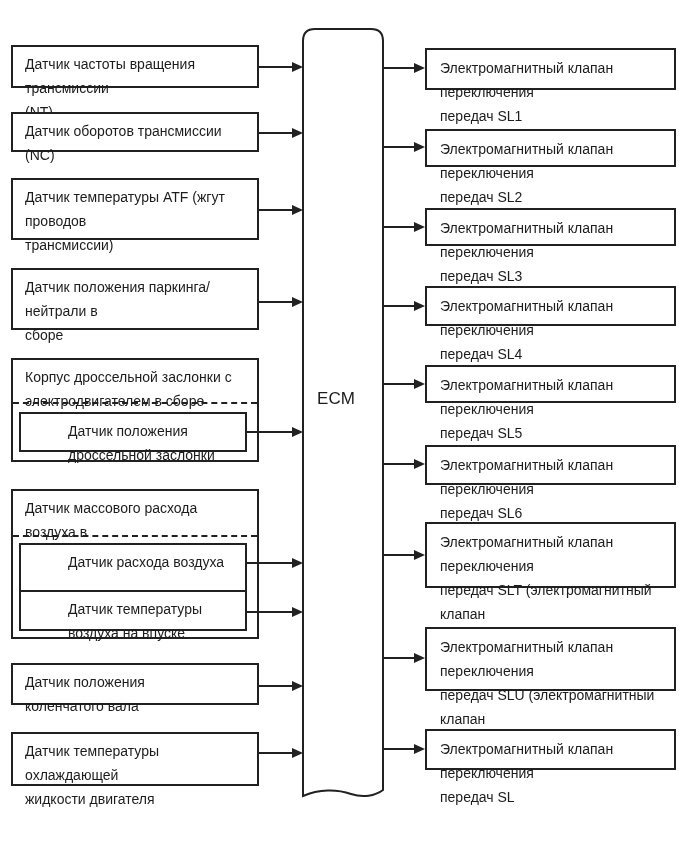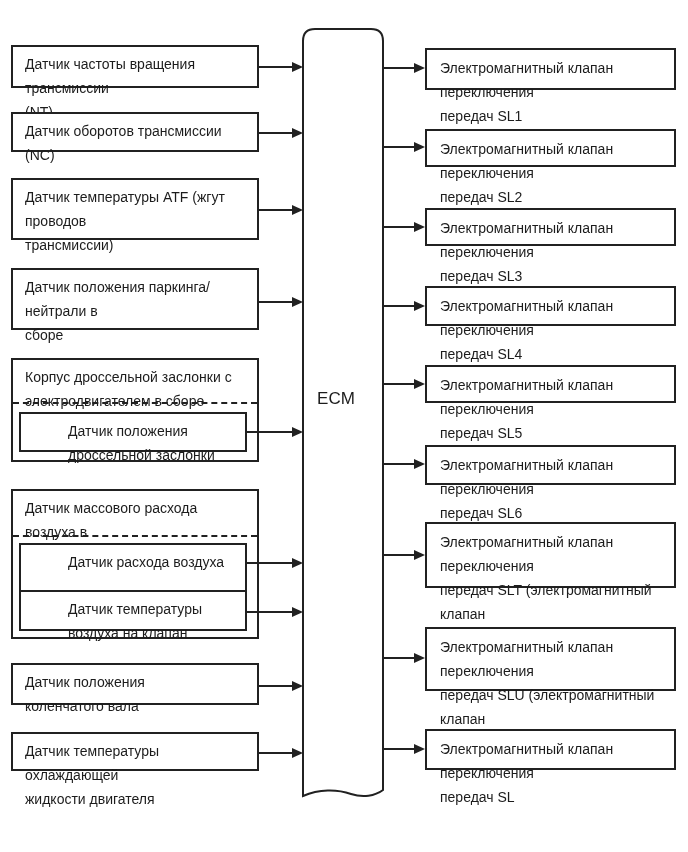--- a/index.html
+++ b/index.html
@@ -92,30 +92,30 @@
   </div>
 
   <div class="box sensor" style="left:11px;top:489px;width:248px;height:150px">
     <div class="box-label">Датчик массового расхода воздуха в
 сборе</div>
     <div class="dashed-divider" style="top:44px"></div>
     <div class="inner-box" style="left:6px;top:52px;width:228px;height:56px">
       <div class="box-label">Датчик расхода воздуха</div>
     </div>
     <div class="inner-box" style="left:6px;top:99px;width:228px;height:41px">
-      <div class="box-label">Датчик температуры воздуха на клапан</div>
+      <div class="box-label">Датчик температуры воздуха на впуске</div>
     </div>
   </div>
 
   <div class="box sensor" style="left:11px;top:663px;width:248px;height:42px">
     <div class="box-label">Датчик положения
 коленчатого вала</div>
   </div>
 
-  <div class="box sensor" style="left:11px;top:732px;width:248px;height:39px">
+  <div class="box sensor" style="left:11px;top:732px;width:248px;height:54px">
     <div class="box-label">Датчик температуры охлаждающей
 жидкости двигателя</div>
   </div>
 
   <svg class="ecm-shape" width="84" height="778" viewBox="0 0 84 778">
     <path d="M 2 15 Q 2 3 14 3 L 70 3 Q 82 3 82 15 L 82 764
              C 74 770 62 772 50 768
              C 36 763 18 763 2 770 Z" fill="#ffffff" stroke="#212121" stroke-width="2"></path>
   </svg>
   <div class="ecm-label">ECM</div>

